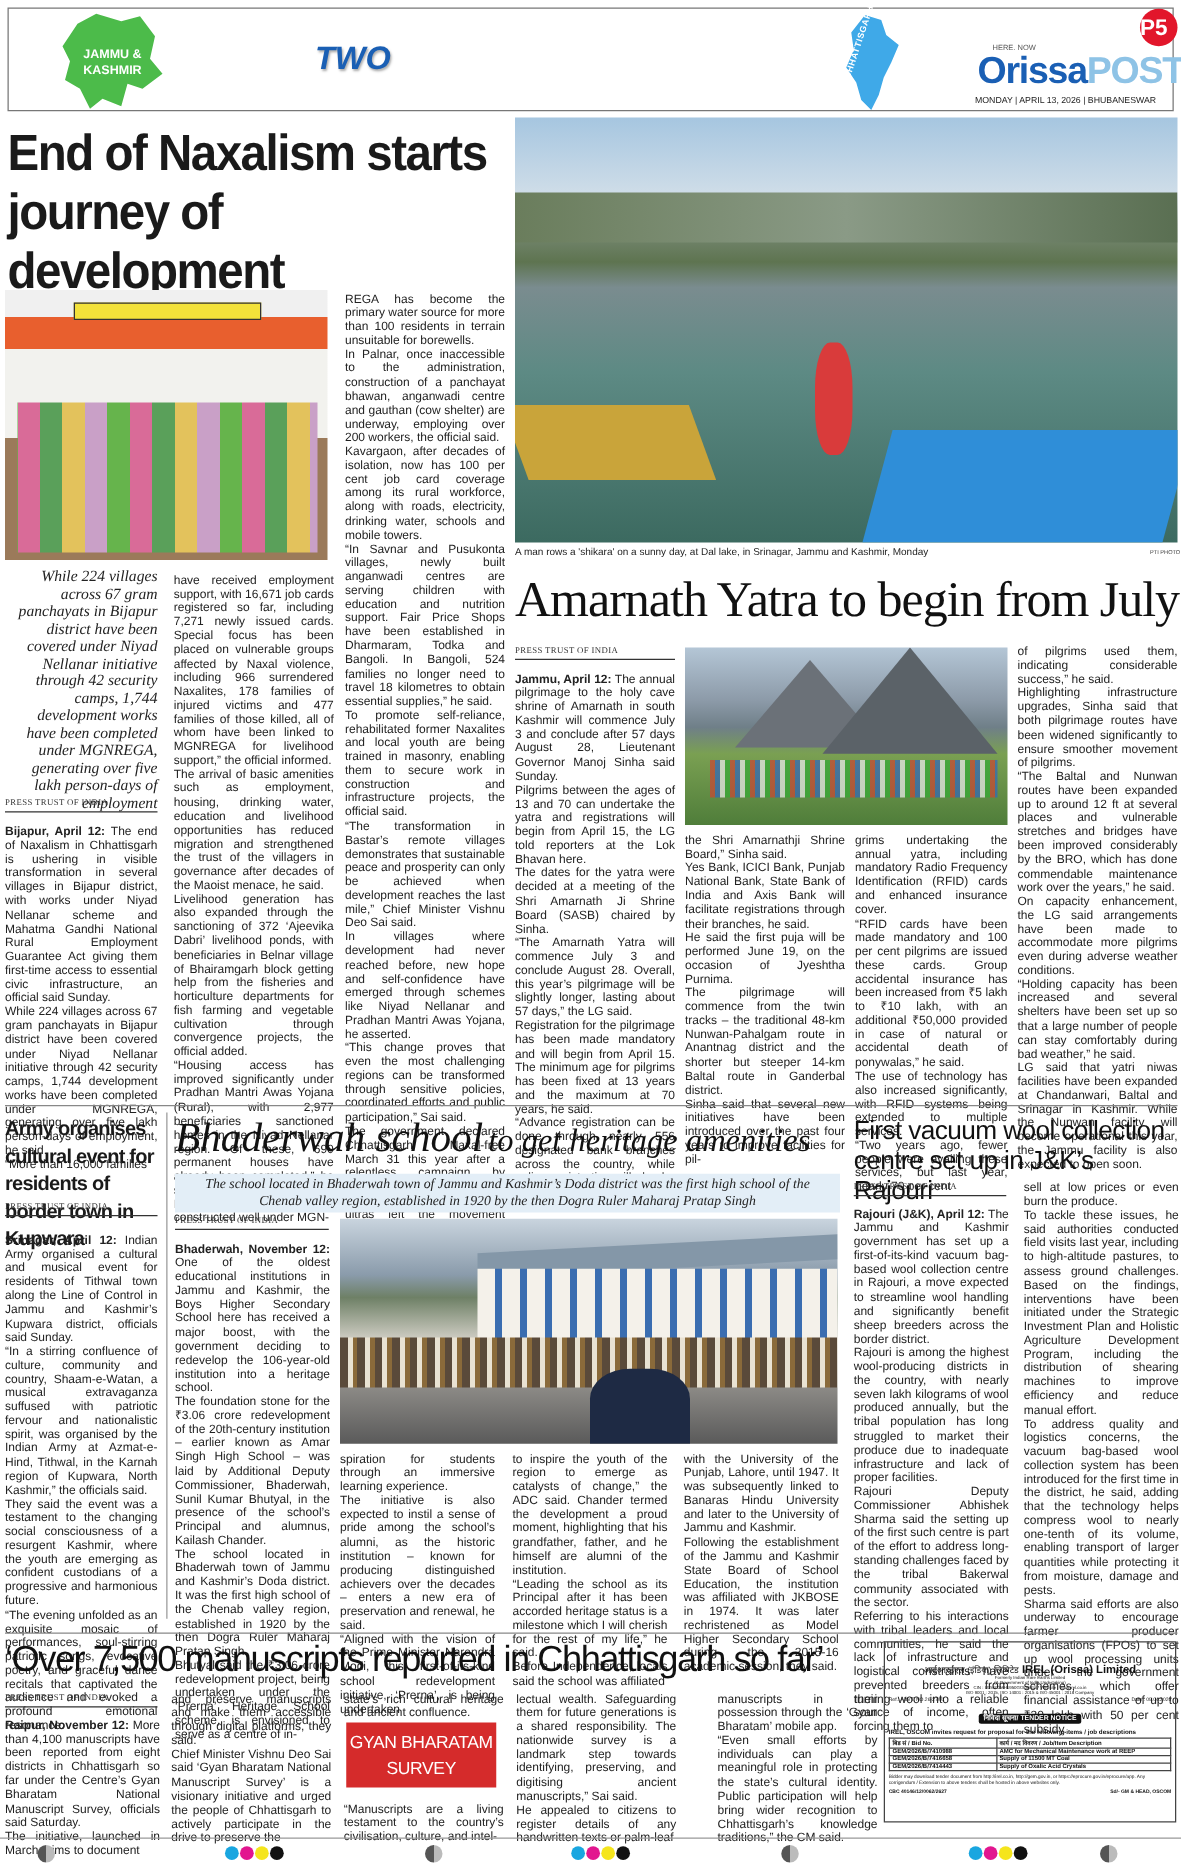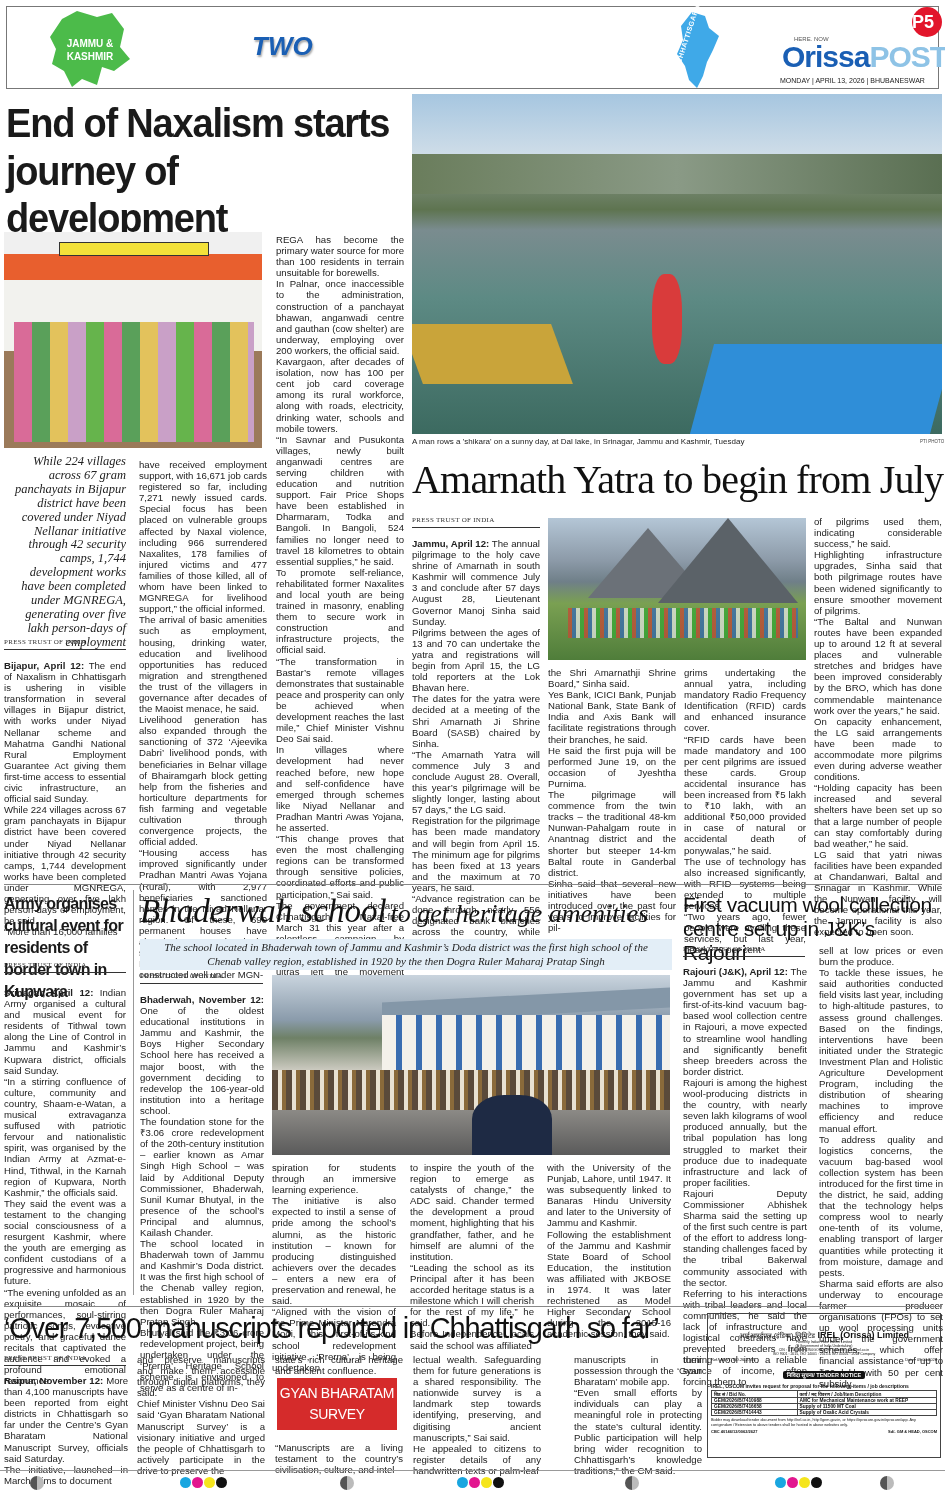--- a/index.html
+++ b/index.html
@@ -60,21 +60,21 @@
  In villages where development had never reached before, new hope and self-confidence have emerged through schemes like Niyad Nellanar and Pradhan Mantri Awas Yojana, he asserted.
  “This change proves that even the most challenging regions can be transformed through sensitive policies, coordinated efforts and public participation,” Sai said.
  The government declared Chhattisgarh Naxal-free March 31 this year after a relentless campaign by security forces deep into the forested strongholds of the ultras left the movement without leaders and cadre, most getting neutralised or preferring to lay down arms.</div>
 
 <div class="abs photo" style="left:412px;top:94px;width:530px;height:340px;background:linear-gradient(#a6c6e0 0%,#cfdde8 18%,#7b8c7a 25%,#5e7450 34%,#7a8c8f 40%,#5d8a84 60%,#3c6a60 100%)">
   <div class="abs" style="left:0;top:60px;width:530px;height:40px;background:linear-gradient(90deg,#6a7d5c,#8a9a86,#5a6f52)"></div>
   <div class="abs" style="left:240px;top:180px;width:30px;height:90px;background:#d93b3b;border-radius:40%"></div>
   <div class="abs" style="left:290px;top:250px;width:240px;height:90px;background:#2f8ed8;transform:skewX(-15deg)"></div>
   <div class="abs" style="left:0;top:230px;width:150px;height:60px;background:#c9a43a;transform:skewX(20deg)"></div>
 </div>
-<div class="abs" style="left:412px;top:437px;width:500px;font:8px 'Liberation Sans',sans-serif;color:#222">A man rows a 'shikara' on a sunny day, at Dal lake, in Srinagar, Jammu and Kashmir, Tuesday</div>
+<div class="abs" style="left:412px;top:437px;width:500px;font:8px 'Liberation Sans',sans-serif;color:#222">A man rows a 'shikara' on a sunny day, at Dal lake, in Srinagar, Jammu and Kashmir, Monday</div>
 <div class="abs" style="left:920px;top:439px;font:4.5px 'Liberation Sans',sans-serif;color:#444">PTI PHOTO</div>
 
 <div class="abs" style="left:412px;top:458px;width:530px;font:40px/44px 'Liberation Serif',serif;letter-spacing:-.8px;color:#111;white-space:nowrap">Amarnath Yatra to begin from July 3</div>
 <div class="abs pti" style="left:412px;top:516px;width:128px">PRESS TRUST OF INDIA</div>
 <div class="abs txt" style="left:412px;top:538px;width:128px"><span class="dl">Jammu, April 12:</span> <span>The annual pilgrimage to the holy cave shrine of Amarnath in south Kashmir will commence July 3 and conclude after 57 days August 28, Lieutenant Governor Manoj Sinha said Sunday.
  Pilgrims between the ages of 13 and 70 can undertake the yatra and registrations will begin from April 15, the LG told reporters at the Lok Bhavan here.
  The dates for the yatra were decided at a meeting of the Shri Amarnath Ji Shrine Board (SASB) chaired by Sinha.
  “The Amarnath Yatra will commence July 3 and conclude August 28. Overall, this year’s pilgrimage will be slightly longer, lasting about 57 days,” the LG said.
  Registration for the pilgrimage has been made mandatory and will begin from April 15. The minimum age for pilgrims has been fixed at 13 years and the maximum at 70 years, he said.
  “Advance registration can be done through nearly 556 designated bank branches across the country, while online registration will also be available through the official website of</span></div>

